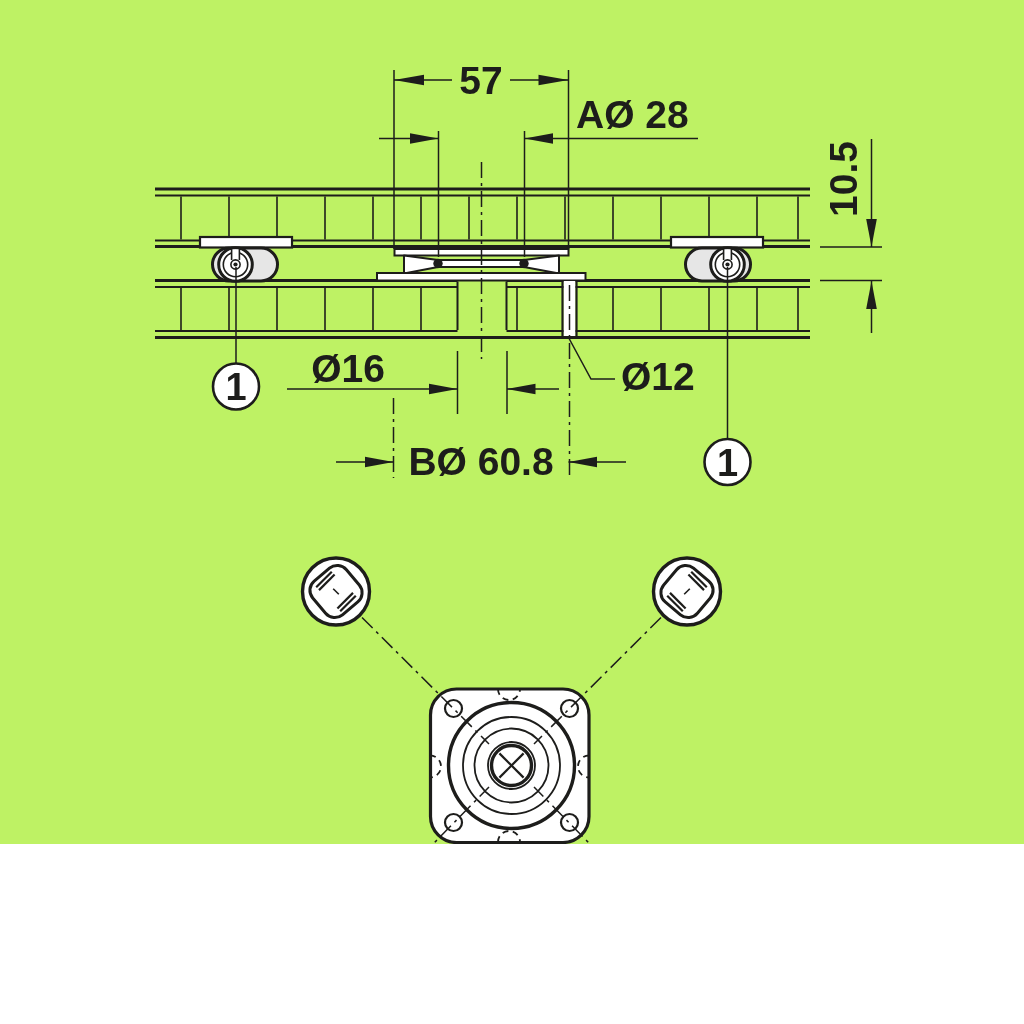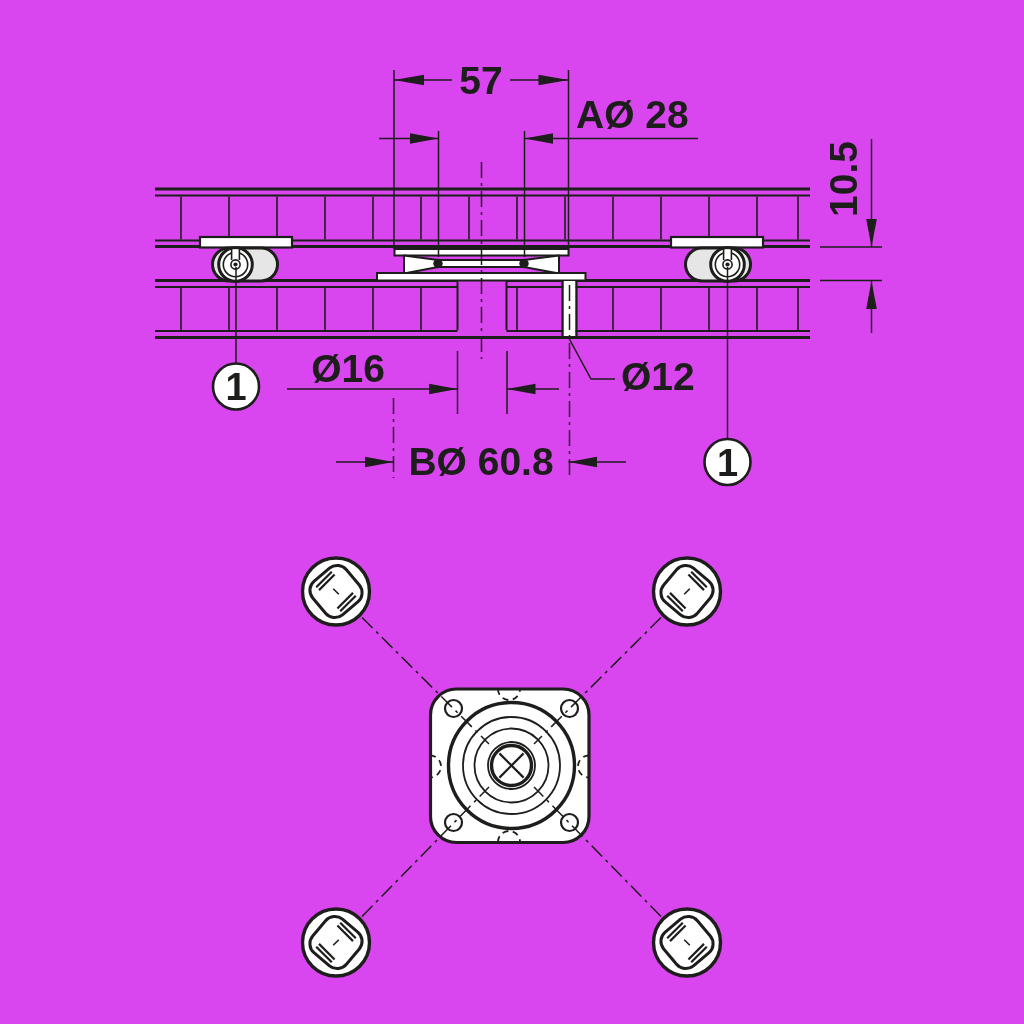--- a/index.html
+++ b/index.html
@@ -1,16 +1,16 @@
 <!DOCTYPE html>
 <html><head>
 <meta charset="utf-8">
 <style>
   html,body{margin:0;padding:0;background:#ffffff;}
-  #canvas{position:relative;width:1024px;height:1024px;background:#d946ef;overflow:hidden;
+  #canvas{position:relative;width:1024px;height:844px;background:#bef264;overflow:hidden;
           font-family:"Liberation Sans",sans-serif;}
   svg{position:absolute;top:0;left:0;}
   .dim-text{font-family:"Liberation Sans",sans-serif;font-weight:700;font-size:39px;fill:#1d1d1b;stroke:none;}
   .balloon-text{font-family:"Liberation Sans",sans-serif;font-weight:700;font-size:38px;fill:#1d1d1b;stroke:none;}
   .fill-ink{fill:#1d1d1b;stroke:none;}
   .cl{stroke-dasharray:16 5 3 5;}
   .hid{stroke-dasharray:6 4.5;}
 </style>
 </head>
 <body>

